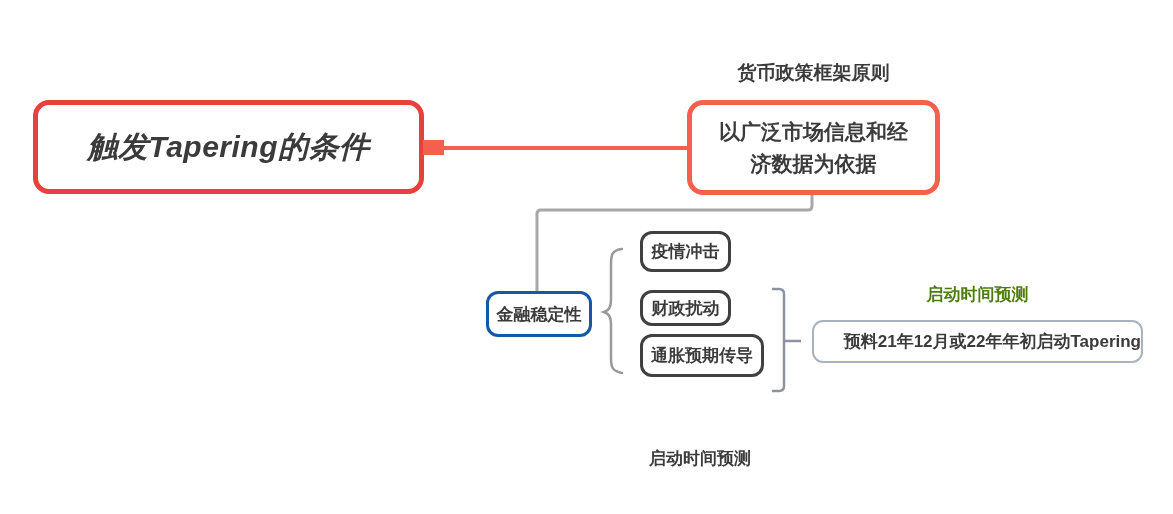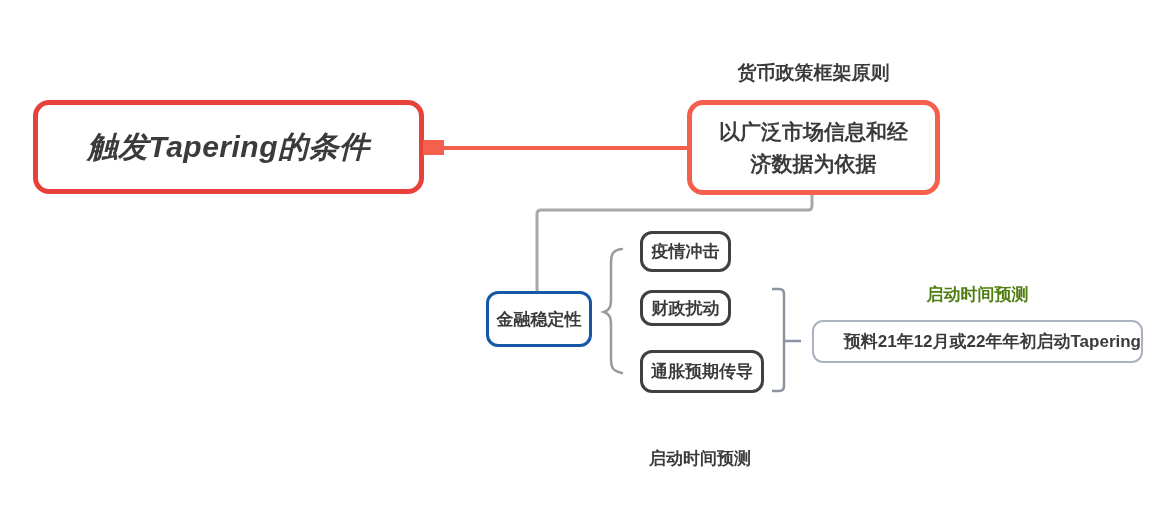--- a/index.html
+++ b/index.html
@@ -16,31 +16,31 @@
     left:33px; top:100px; width:391px; height:94px;
     border:5px solid #e8403a; border-radius:16px;
     font-size:30px; letter-spacing:0.5px; z-index:2;font-style:italic;
   }
   .framework-node {
     left:687px; top:100px; width:253px; height:95px;
     border:5px solid #f4604d; border-radius:16px;
     font-size:21px; line-height:32px; z-index:2;
   }
   .stability-node {
-    left:486px; top:291px; width:106px; height:56px;
+    left:486px; top:291px; width:106px; height:46px;
     border:3.5px solid #1558a8; border-radius:12px;
     font-size:17px; z-index:2;
   }
   .factor-node {
     border:3px solid #404040; border-radius:12px;
     font-size:17px; z-index:2;
   }
   .factor-1 { left:640px; top:231px; width:91px;  height:41px; }
   .factor-2 { left:640px; top:290px; width:91px;  height:36px; }
-  .factor-3 { left:640px; top:350px; width:124px; height:43px; }
+  .factor-3 { left:640px; top:334px; width:124px; height:43px; }
   .prediction-node {
     left:812px; top:320px; width:331px; height:43px;
     border:2.5px solid #aab2c0; border-radius:11px;
     font-size:17px; z-index:2;justify-content:flex-end;
   }
 
   .float-label {
     position:absolute; text-align:center; font-weight:700; z-index:2;
   }
   .framework-label { left:687px; top:60px; width:253px; font-size:19px; }

